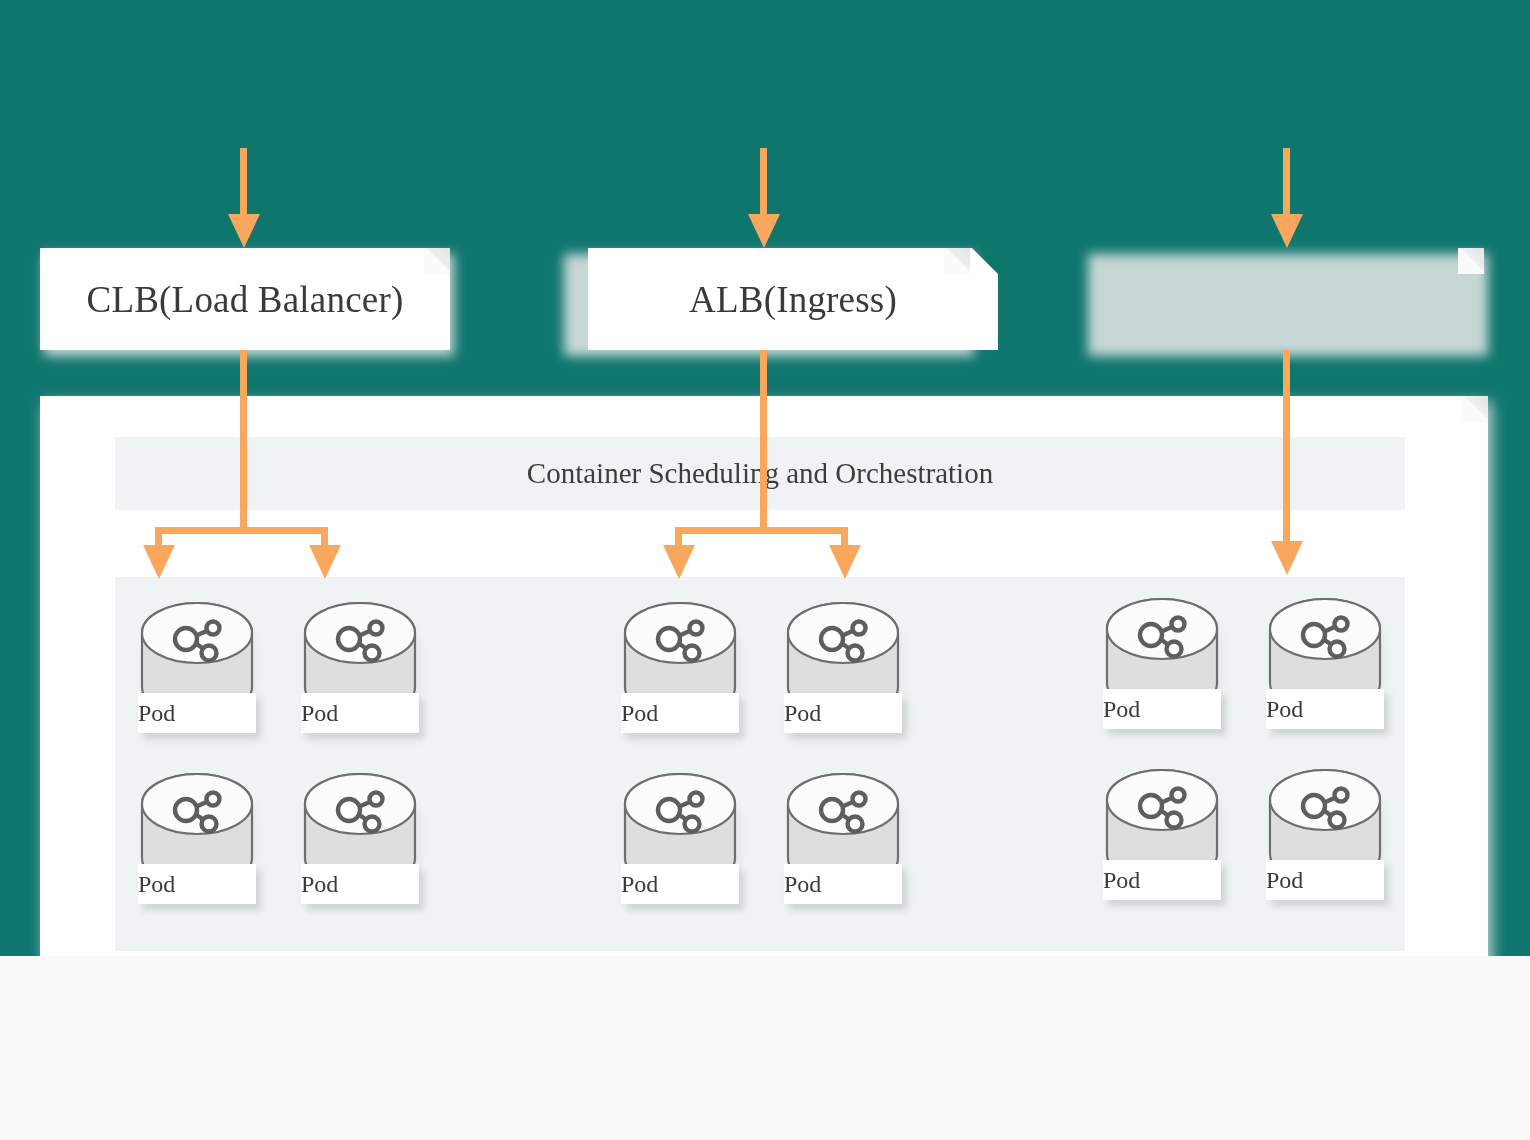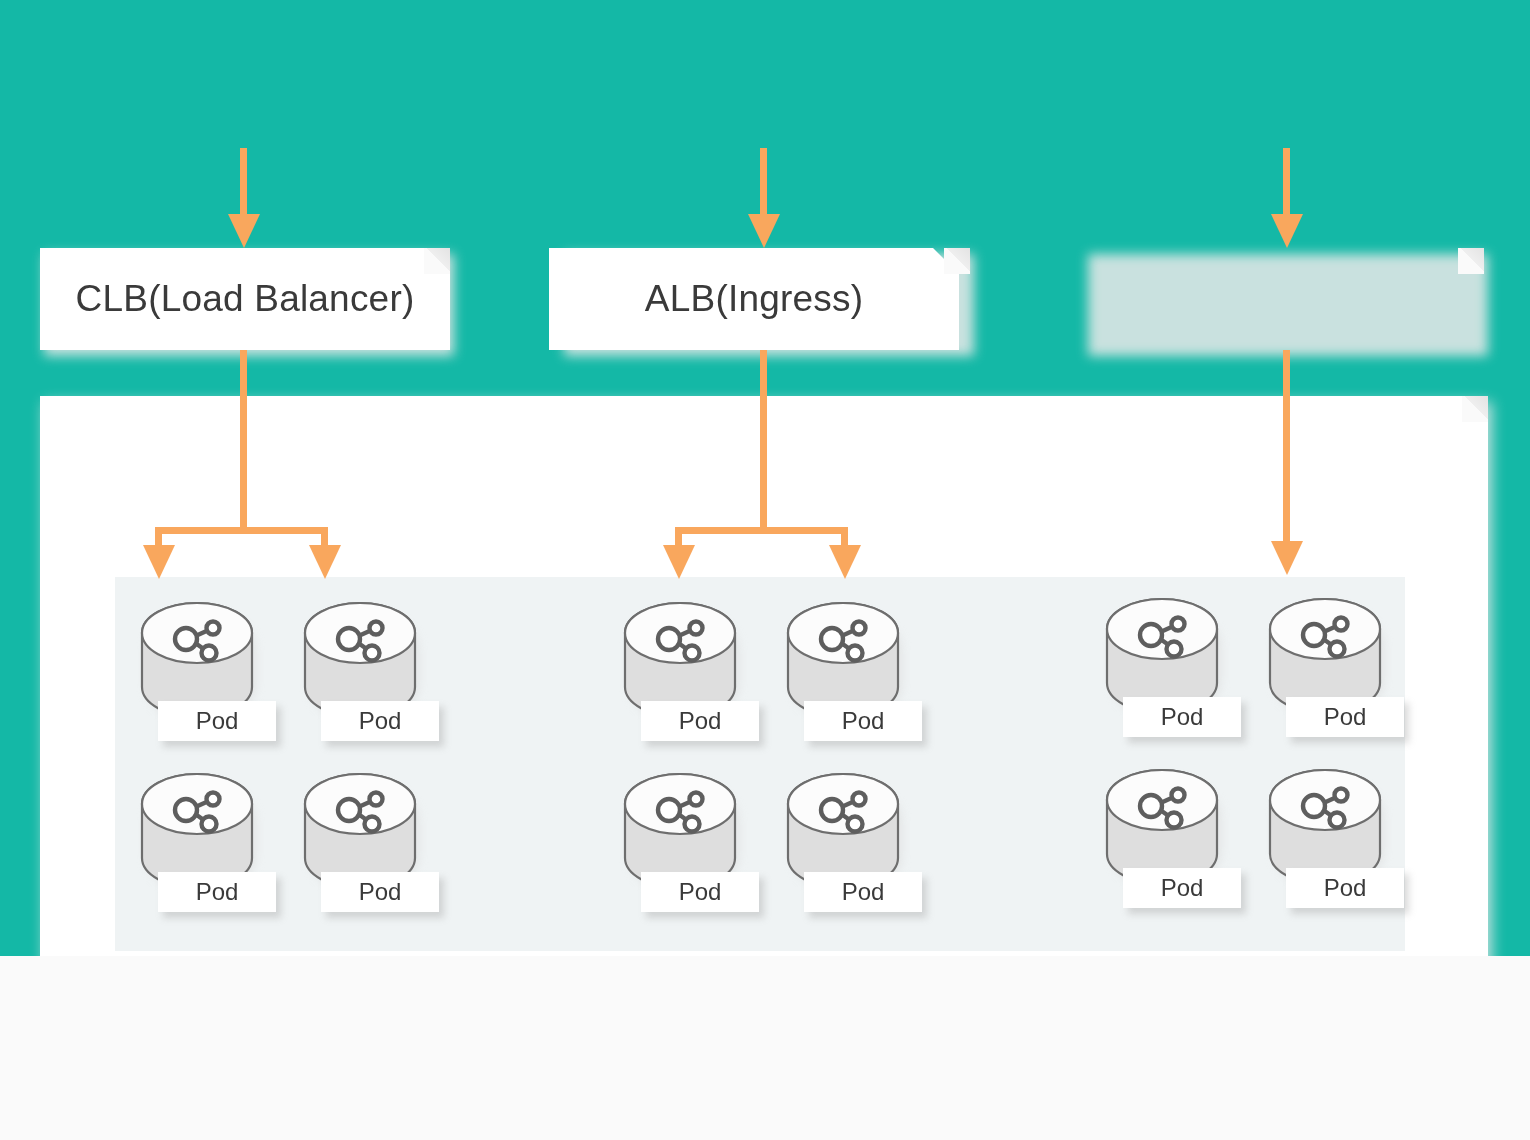--- a/index.html
+++ b/index.html
@@ -7,22 +7,23 @@
     padding: 0;
     background: #fafafa;
   }
   body {
     font-family: "Liberation Sans", sans-serif;
   }
   #stage {
     position: relative;
     width: 1530px;
     height: 956px;
-    background: #14b8a6;
+    background: #0f766e;
     overflow: hidden;
+    font-family: Liberation Serif, serif;
   }
 
   
   .svc-box {
     position: absolute;
     background: #ffffff;
     
     clip-path: polygon(0 0, calc(100% - 26px) 0, 100% 26px, 100% 100%, 0 100%);
     display: flex;
     align-items: center;
@@ -143,30 +144,28 @@
   .pod-icon {
     position: absolute;
     left: 0; right: 0;
     top: 18px;
     display: flex;
     justify-content: center;
   }
   .pod-tag {
     position: absolute;
     left: -2px;
-    top: 100px;
+    top: 92px;
     width: 118px;
     height: 40px;
     background: #ffffff;
     box-shadow: 5px 6px 7px rgba(150,150,150,.33);
     display: flex;
     align-items: center;
-    justify-content: center;
     z-index: 7;
-    margin-left: 20px;
   }
   .pod-tag span {
     font-size: 24px;
     color: #3a3a3a;
   }
 </style>
 </head>
 <body>
 
 <div id="stage">
@@ -180,36 +179,39 @@
   <div class="ar ar-v" style="left:1283px; top:148px; height:68px;"></div>
   <div class="ar-head" style="left:1271px; top:214px;"></div>
 
   <div class="svc-shadow" style="left:44px; top:254px; width:410px; height:102px;"></div>
   <div class="svc-box" style="left:40px; top:248px; width:410px; height:102px;">
     <span class="svc-label">CLB(Load Balancer)</span>
   </div>
   <div class="svc-fold" style="left:424px; top:248px;"></div>
 
   <div class="svc-shadow" style="left:564px; top:254px; width:410px; height:102px;"></div>
-  <div class="svc-box" style="left:549px; top:248px; width:410px; height:102px;">
+  <div class="svc-box" style="left:588px; top:248px; width:410px; height:102px;">
     <span class="svc-label">ALB(Ingress)</span>
   </div>
   <div class="svc-fold" style="left:944px; top:248px;"></div>
 
   <div class="svc-shadow" style="left:1088px; top:254px; width:400px; height:102px;"></div>
   <div class="svc-fold" style="left:1458px; top:248px;"></div>
 
   <div class="ar ar-v" style="left:240px; top:350px; height:160px; z-index:4;"></div>
   <div class="ar ar-v" style="left:760px; top:350px; height:160px; z-index:4;"></div>
   <div class="ar ar-v" style="left:1283px; top:350px; height:160px; z-index:4;"></div>
 
   <div id="main-container-shadow"></div>
   <div id="main-container"></div>
   <div class="svc-fold" style="left:1462px; top:396px; z-index:2;"></div>
 
+  <div id="orch-bar">
+    <span id="orch-bar-label">Container Scheduling and Orchestration</span>
+  </div>
 
   <div id="pod-region"></div>
 
   <div class="ar ar-v" style="left:240px; top:510px; height:22px;"></div>
   <div class="ar ar-h" style="left:155px; top:527px; width:173px;"></div>
   <div class="ar ar-v" style="left:155px; top:527px; height:20px;"></div>
   <div class="ar-head" style="left:143px; top:545px;"></div>
   <div class="ar ar-v" style="left:321px; top:527px; height:20px;"></div>
   <div class="ar-head" style="left:309px; top:545px;"></div>
 

